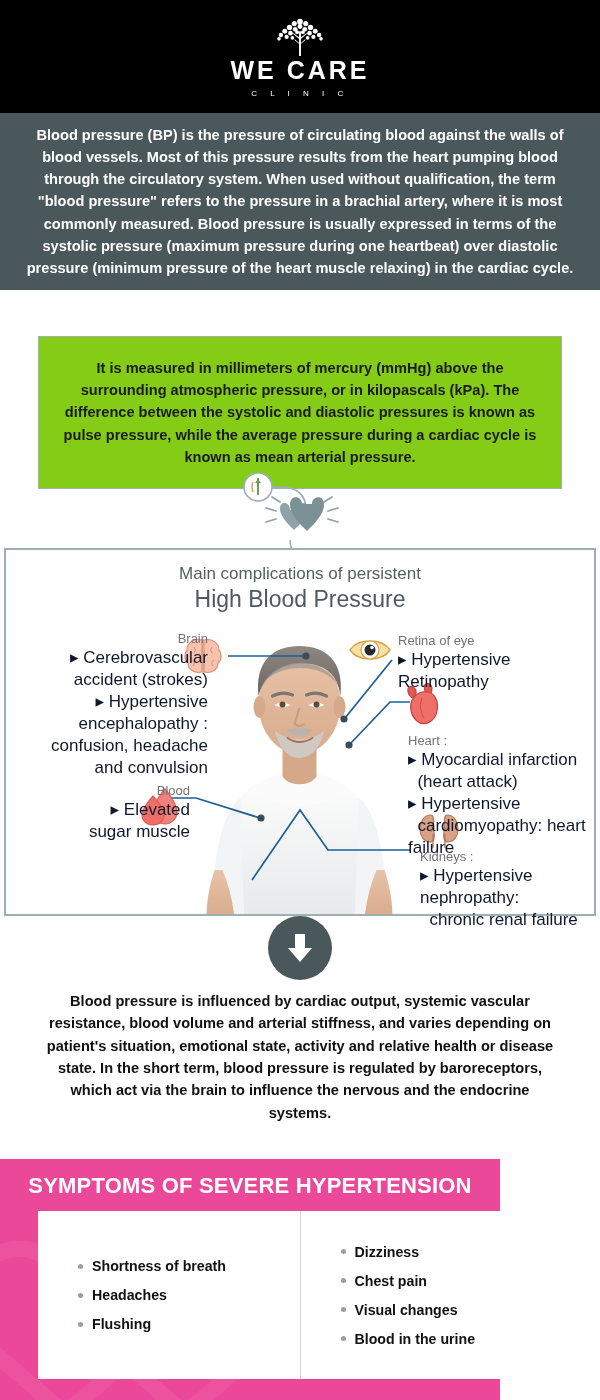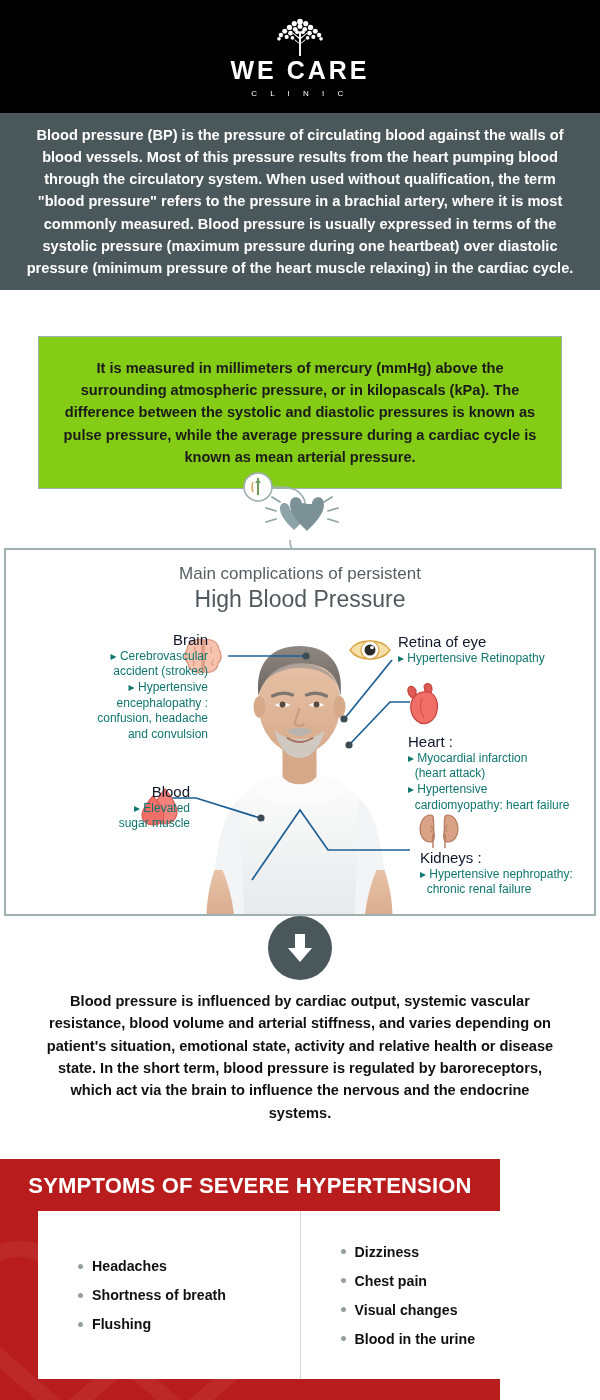--- a/index.html
+++ b/index.html
@@ -74,24 +74,24 @@
 
   
   .person {
     position: absolute; left: 50%; top: 62px; width: 215px; height: 306px;
     transform: translateX(-50%);
   }
 
   
   .callout { position: absolute; color: #4f595d; }
   .callout .head {
-    font-size: 15px; font-weight: 400; line-height: 1.12; color: #0f172a;
+    font-size: 13px; font-weight: 400; line-height: 1.12; color: #737373;
   }
   .callout .li {
-    font-size: 12px; line-height: 1.30; color: #0f766e; font-weight: 400;
+    font-size: 17px; line-height: 1.30; color: #0f172a; font-weight: 400;
   }
   .callout.right { text-align: left; }
   .callout.left { text-align: right; }
 
   .c-brain  { left: 22px;  top: 632px; width: 186px; }
   .c-blood  { left: 50px;  top: 784px; width: 140px; }
   .c-retina { left: 398px; top: 634px; width: 200px; }
   .c-heart  { left: 408px; top: 734px; width: 190px; }
   .c-kidney { left: 420px; top: 850px; width: 175px; }
 
@@ -114,21 +114,21 @@
   
   .influence {
     position: absolute; left: 40px; top: 990px; width: 520px;
     text-align: center; font-size: 14.6px; line-height: 1.53;
     color: #111111; font-weight: 600;
   }
 
   
   .footer {
     position: absolute; left: 0; top: 1159px; width: 500px; height: 241px;
-    background: #b91c1c; overflow: hidden;
+    background: #ec4899; overflow: hidden;
   }
   .footer-wm {
     position: absolute; left: -40px; top: 40px; width: 320px; height: 220px;
     opacity: 0.055;
   }
   .footer-title {
     position: absolute; left: 0; right: 0; top: 14px; text-align: center;
     color: #ffffff; font-size: 22px; font-weight: 700; letter-spacing: 0.2px;
   }
   .sym-card {
@@ -402,25 +402,25 @@
                  C230 75 240 50 270 50 C320 50 340 110 300 150 L225 215 Z"></path>
       </g>
     </svg>
 
     <div class="footer-title">SYMPTOMS OF SEVERE HYPERTENSION</div>
 
     <div class="sym-card">
       <div class="sym-col left">
         <div class="sym-item">
           <span class="dot"></span>
+          <span>Shortness of breath</span>
+        </div>
+        <div class="sym-item">
+          <span class="dot"></span>
           <span>Headaches</span>
-        </div>
-        <div class="sym-item">
-          <span class="dot"></span>
-          <span>Shortness of breath</span>
         </div>
         <div class="sym-item">
           <span class="dot"></span>
           <span>Flushing</span>
         </div>
       </div>
       <div class="sym-col right">
         <div class="sym-item">
           <span class="dot"></span>
           <span>Dizziness</span>

